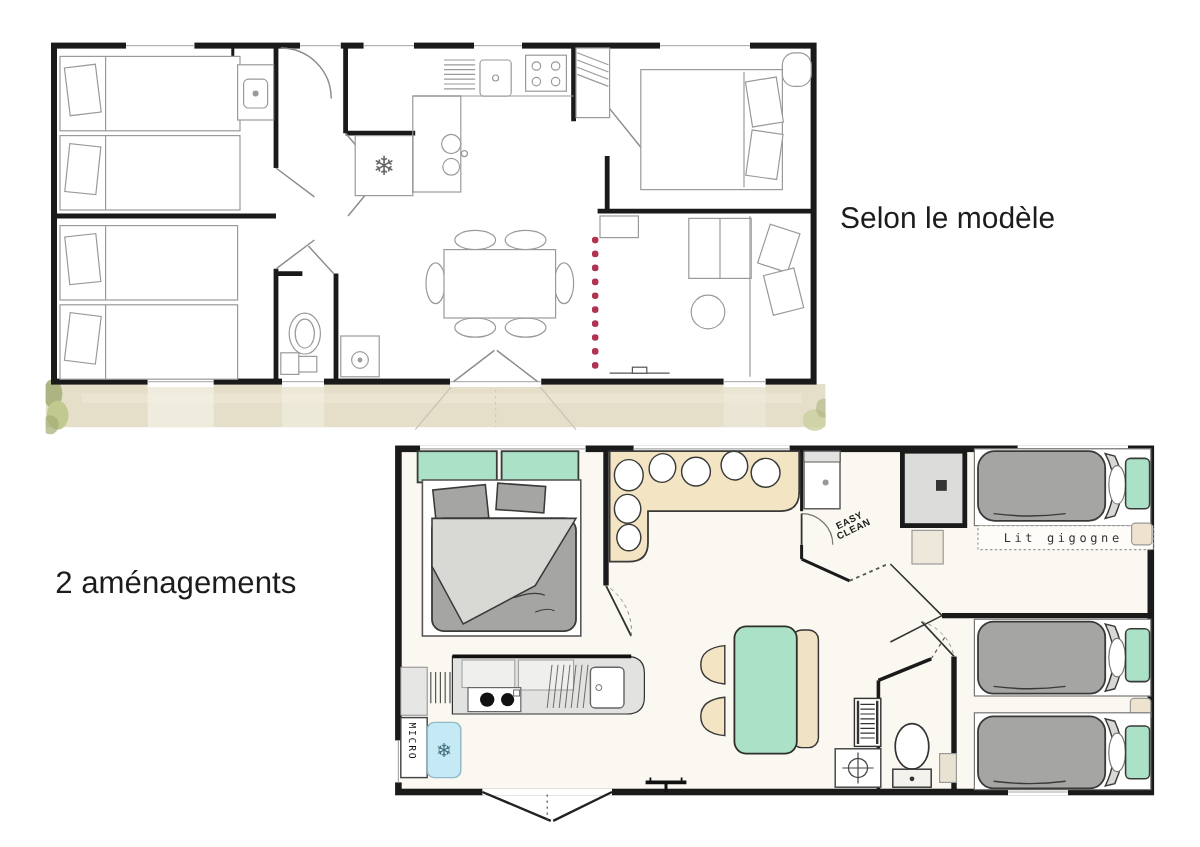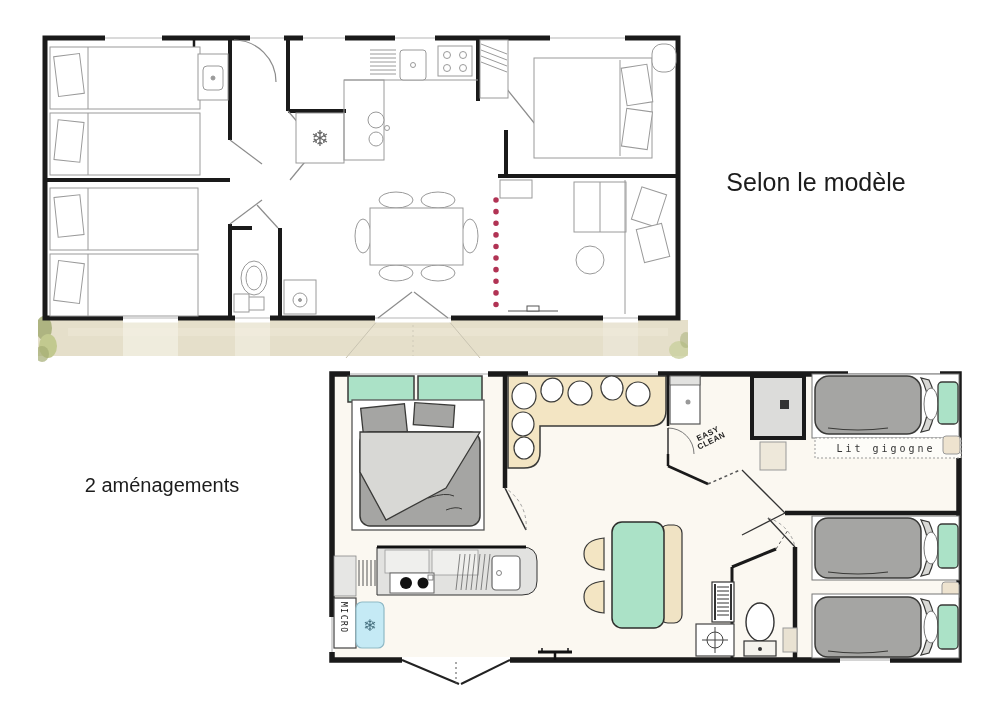--- a/index.html
+++ b/index.html
@@ -1,20 +1,20 @@
 <!DOCTYPE html>
 <html style="--c-wall: #1a1a1a; --c-line_gray: #9a9a9a; --c-text_dark: #1c1c1c; --c-mint: #abe2c7; --c-beige: #f3e5c3; --c-duvet_gray: #a5a5a3; --c-blanket_gray: #d8d8d5; --c-fridge_blue: #c5eaf5; --c-snowflake_blue: #46707f; --c-red_dots: #b13354; --c-terrace: #e5dfca; --c-grass: #a4ad74; --c-floor_cream: #fbf8f1;"><head>
 <meta charset="utf-8">
 <style>
   html,body{margin:0;padding:0;background:#fff;}
   .page{position:relative;width:1000px;height:706px;background:#fff;overflow:hidden;
         font-family:"Liberation Sans",sans-serif;}
-  .caption{position:absolute;color:var(--c-text_dark);text-align:center;}
+  .caption{position:absolute;color:var(--c-text_dark);}
   .caption-selon{left:700px;top:168px;width:232px;font-size:25px;}
-  .caption-amen{left:24px;top:468px;width:276px;font-size:20px;line-height:35px;}
+  .caption-amen{left:46px;top:468px;width:276px;font-size:26px;line-height:35px;}
   svg{position:absolute;}
   
   .sW{stroke:var(--c-wall);} .sL{stroke:var(--c-line_gray);} .sD{stroke:#3a3a38;}
   .fMint{fill:var(--c-mint);} .fBeige{fill:var(--c-beige);} .fDuvet{fill:var(--c-duvet_gray);}
   .fBlank{fill:var(--c-blanket_gray);} .fFridge{fill:var(--c-fridge_blue);}
   .fTerr{fill:var(--c-terrace);} .fGrass{fill:var(--c-grass);}
   .redDots{stroke:var(--c-red_dots);} .wf{fill:#fff;}
   text{font-family:"Liberation Sans",sans-serif;}
   .mono{font-family:"DejaVu Sans Mono",monospace;}
 </style>

